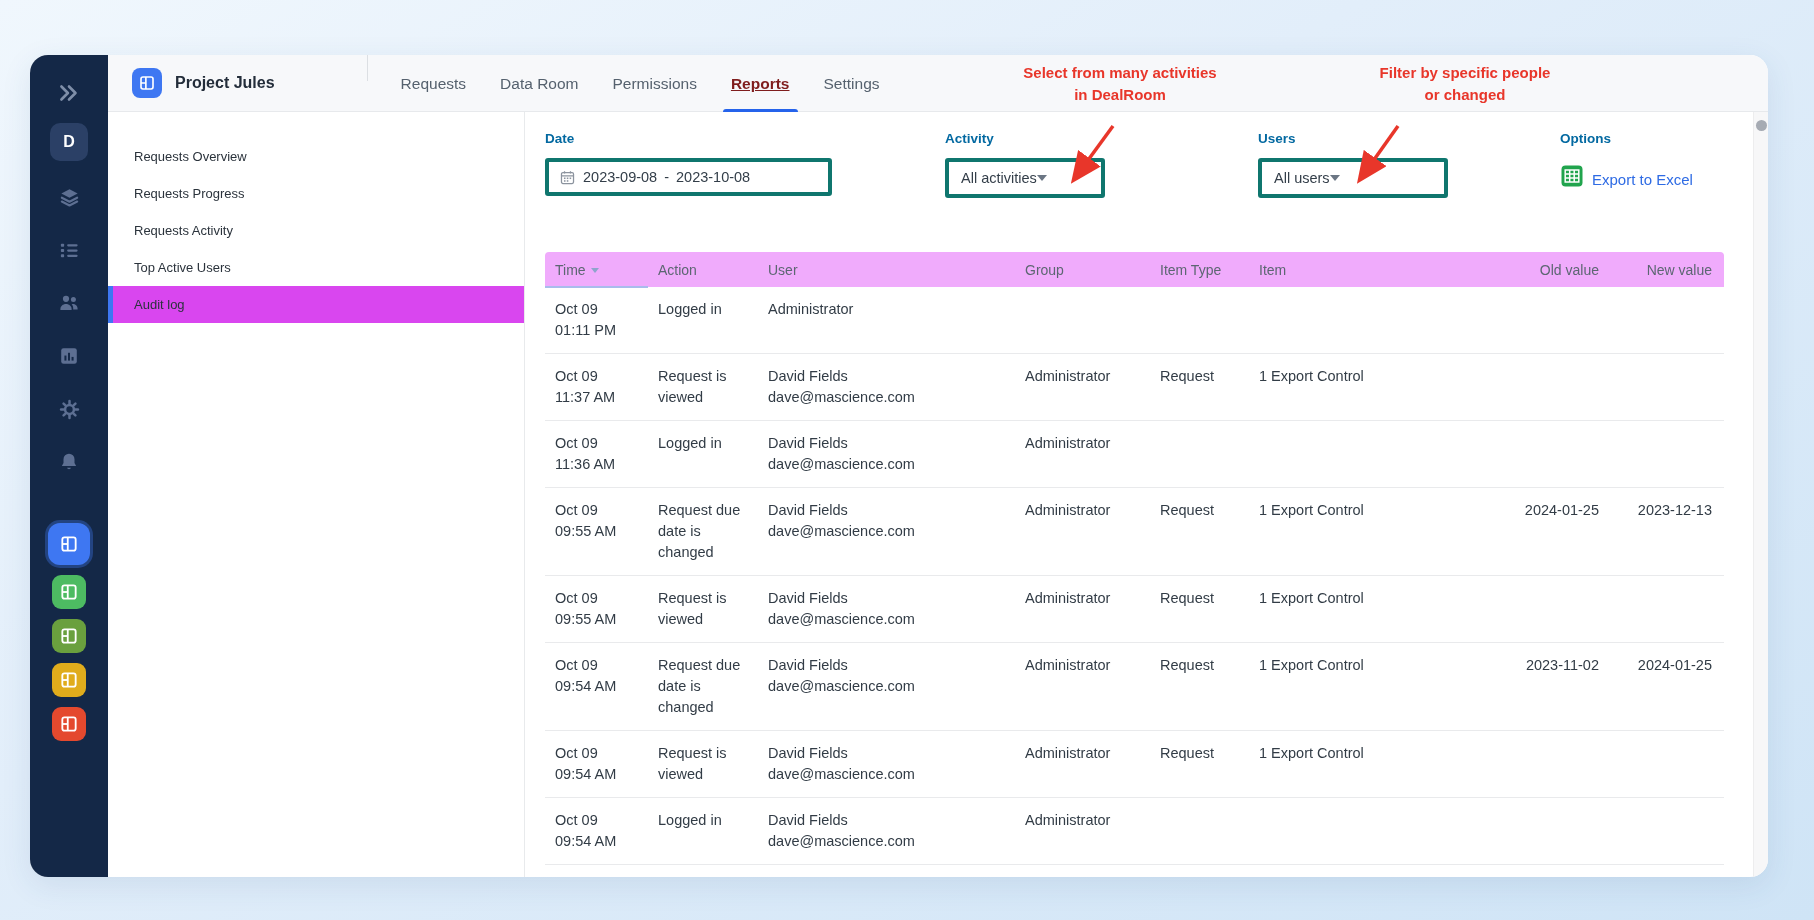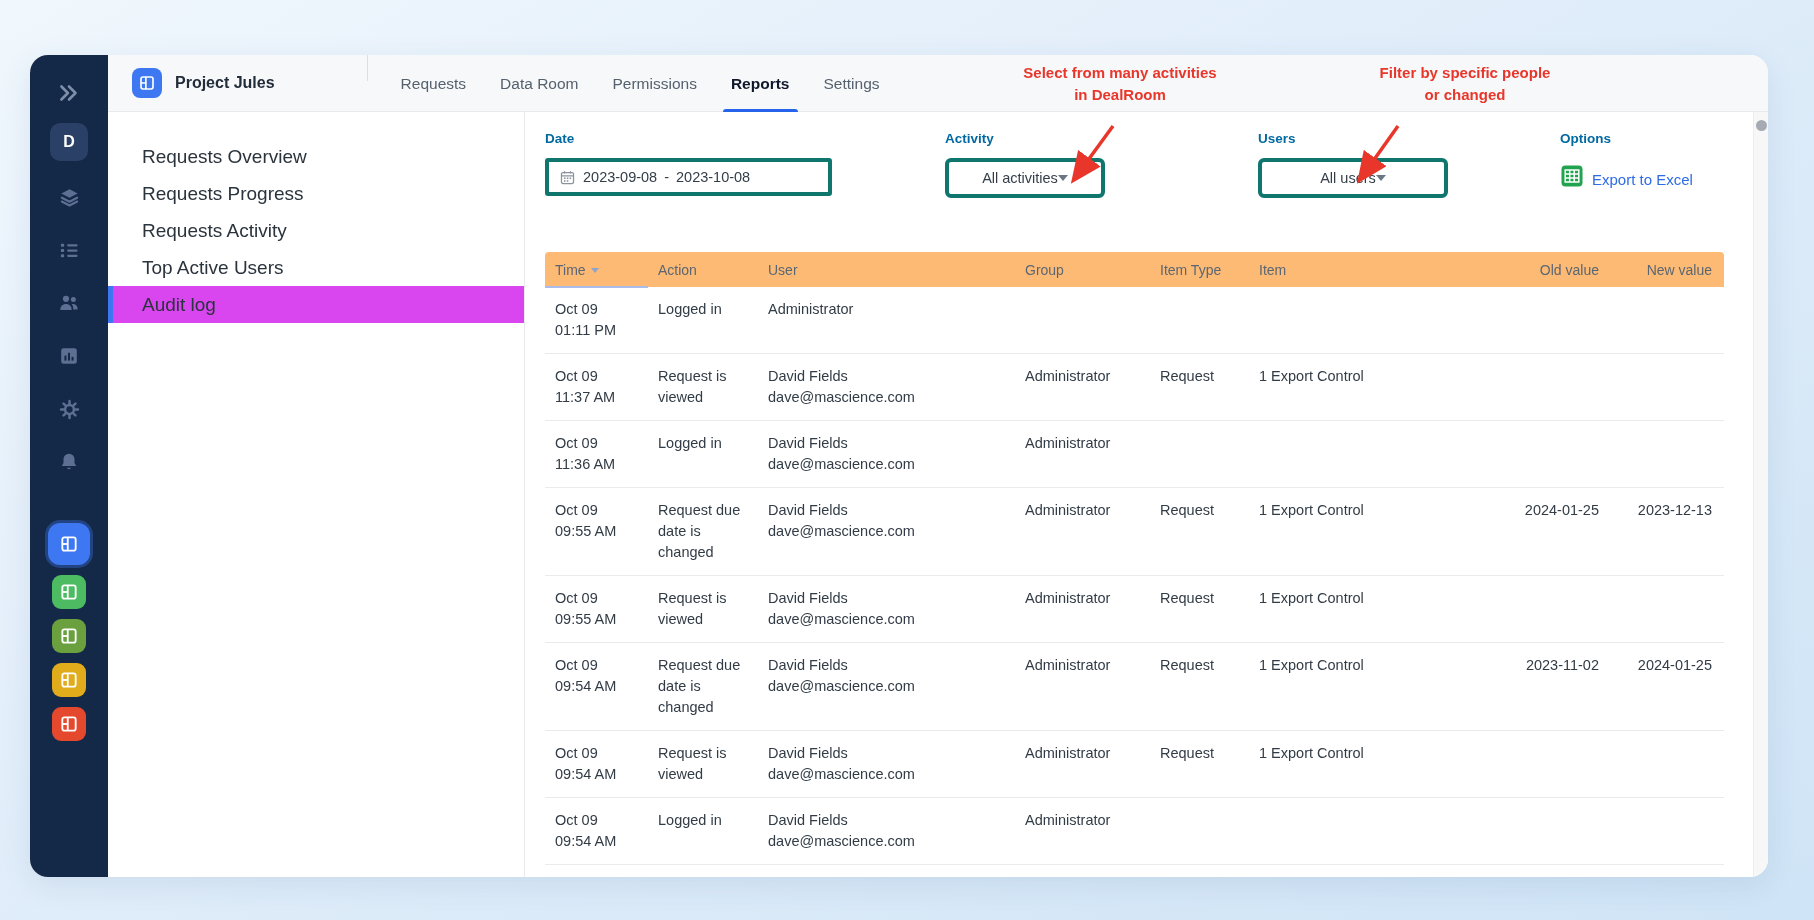--- a/index.html
+++ b/index.html
@@ -47,61 +47,61 @@
   }
   .brand { display:flex; align-items:center; gap:13px; margin-left:24px; cursor:pointer; }
   .brand-logo { width:30px; height:30px; border-radius:8px; background:#3e77f2; display:flex; align-items:center; justify-content:center; }
   .brand-name { font-size:16px; font-weight:600; color:#232d3a; }
   .nav-divider { width:1px; height:26px; background:#dcdfe3; margin-left:92px; }
   .tabs { display:flex; align-items:stretch; height:57px; margin-left:16px; }
   .tab {
     position:relative; display:flex; align-items:center; padding:0 17px;
     font-size:15.5px; color:#55616e; cursor:pointer; white-space:nowrap;
   }
-  .tab.active { color:#0f172a; font-weight:bold; }
+  .tab.active { color:#7f1d1d; font-weight:bold;text-decoration:underline; }
   .tab.active::after {
     content:""; position:absolute; left:9px; right:9px; bottom:0; height:3px;
     background:#2563eb; border-radius:3px 3px 0 0;
   }
 
   
   .content { flex:1; display:flex; min-height:0; position:relative; }
 
   
   .reports-menu { width:417px; flex:0 0 417px; border-right:1px solid #e8eaec; padding-top:26px; }
   .menu-item {
     position:relative; height:37px; display:flex; align-items:center;
-    padding-left:34px; font-size:19px; color:#2b333c; cursor:pointer;
+    padding-left:26px; font-size:13px; color:#2b333c; cursor:pointer;
   }
   .menu-item.selected { background:#d946ef; }
   .menu-item.selected::before {
     content:""; position:absolute; left:0; top:0; bottom:0; width:5px; background:#3e77f2;
   }
 
   
   .main { flex:1; position:relative; min-width:0; }
 
   .filter-label { position:absolute; font-size:13.5px; font-weight:bold; color:#0369a1; }
   .field {
     position:absolute; height:38px; border:4px solid #0f766e; border-radius:3px; background:#fff;
     display:flex; align-items:center; cursor:pointer; font-size:14.5px; color:#333e49;
   }
   .date-field { left:20px; top:46px; width:287px; padding:0 10px; gap:7px; }
-  .dd { justify-content:center; padding:16px 12px;border-radius:6px; }
+  .dd { justify-content:flex-start; padding:16px 12px; }
   .dd-activity { left:420px; top:46px; width:160px; }
   .dd-users { left:733px; top:46px; width:190px; }
   .caret { width:0; height:0; border-left:5px solid transparent; border-right:5px solid transparent; border-top:6px solid #6b7684; }
   .export-link { position:absolute; left:1035px; top:52px; display:flex; align-items:flex-end; gap:8px; cursor:pointer; }
   .export-text { color:#2e6be4; font-size:15px; }
 
   
   .audit-table { position:absolute; left:20px; top:140px; width:1179px; font-size:14.5px; }
   .t-head {
     display:grid; grid-template-columns:103px 110px 257px 135px 99px 262px 100px 113px;
-    background:#fdba74; border-radius:4px 4px 0 0; height:35px; align-items:center;
+    background:#f0abfc; border-radius:4px 4px 0 0; height:35px; align-items:center;
     color:#5c6672; font-size:14px; position:relative;
   }
   .t-head .th { padding-left:10px; display:flex; align-items:center; gap:5px; cursor:pointer; white-space:nowrap; }
   .t-head .th.num { justify-content:flex-end; padding-right:12px; padding-left:0; }
   .sort-caret { width:0; height:0; border-left:4px solid transparent; border-right:4px solid transparent; border-top:5px solid #8ea4cc; margin-top:1px; }
   .time-underline { position:absolute; left:0; bottom:-1px; width:103px; height:2px; background:#a9bcec; }
   .t-row {
     display:grid; grid-template-columns:103px 110px 257px 135px 99px 262px 100px 113px;
     border-bottom:1px solid #e9eaec; align-items:start;
   }

